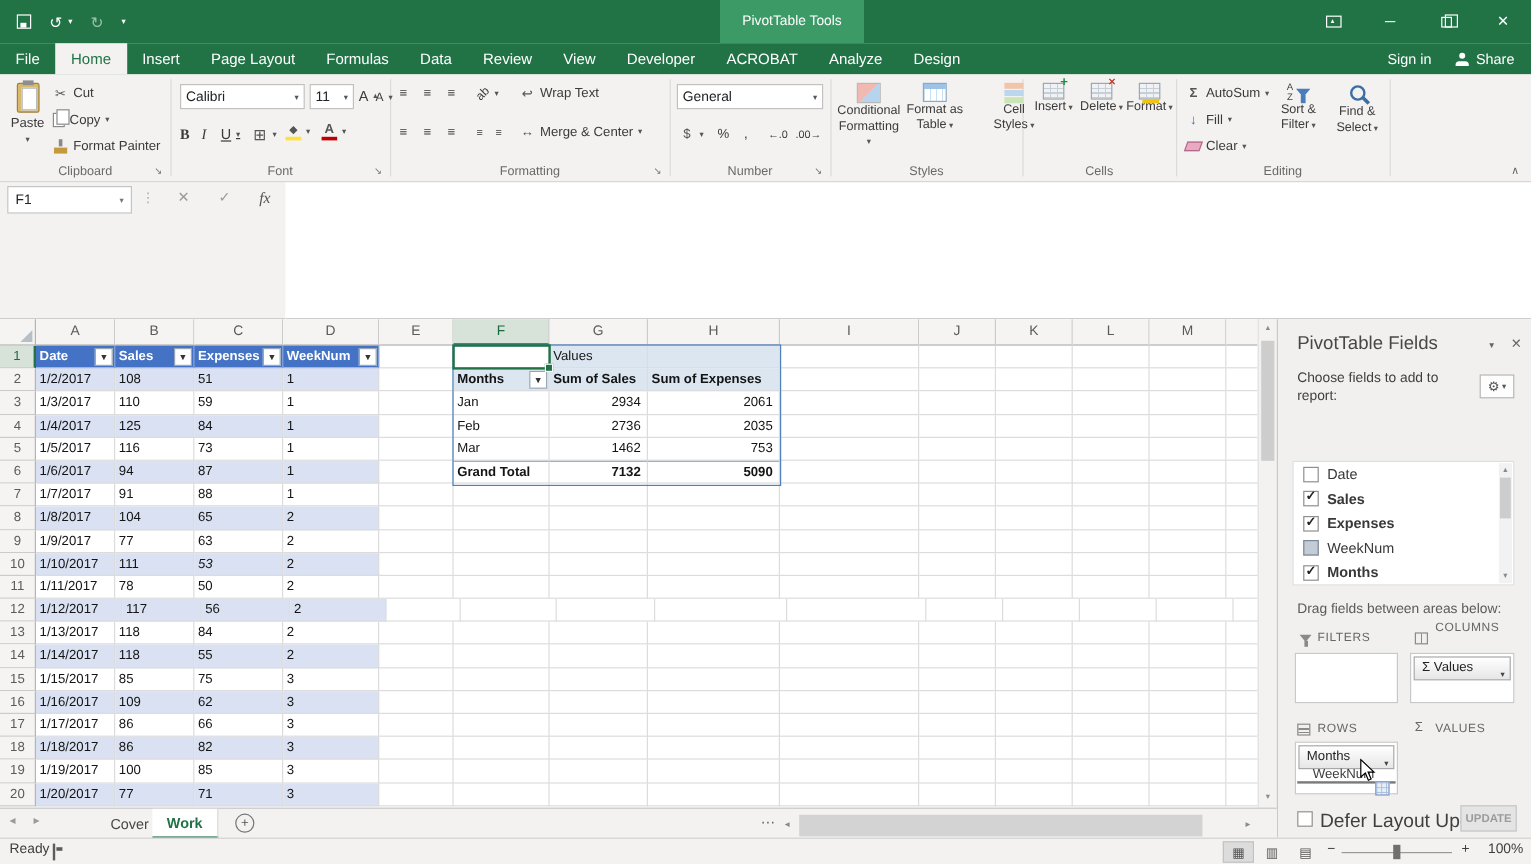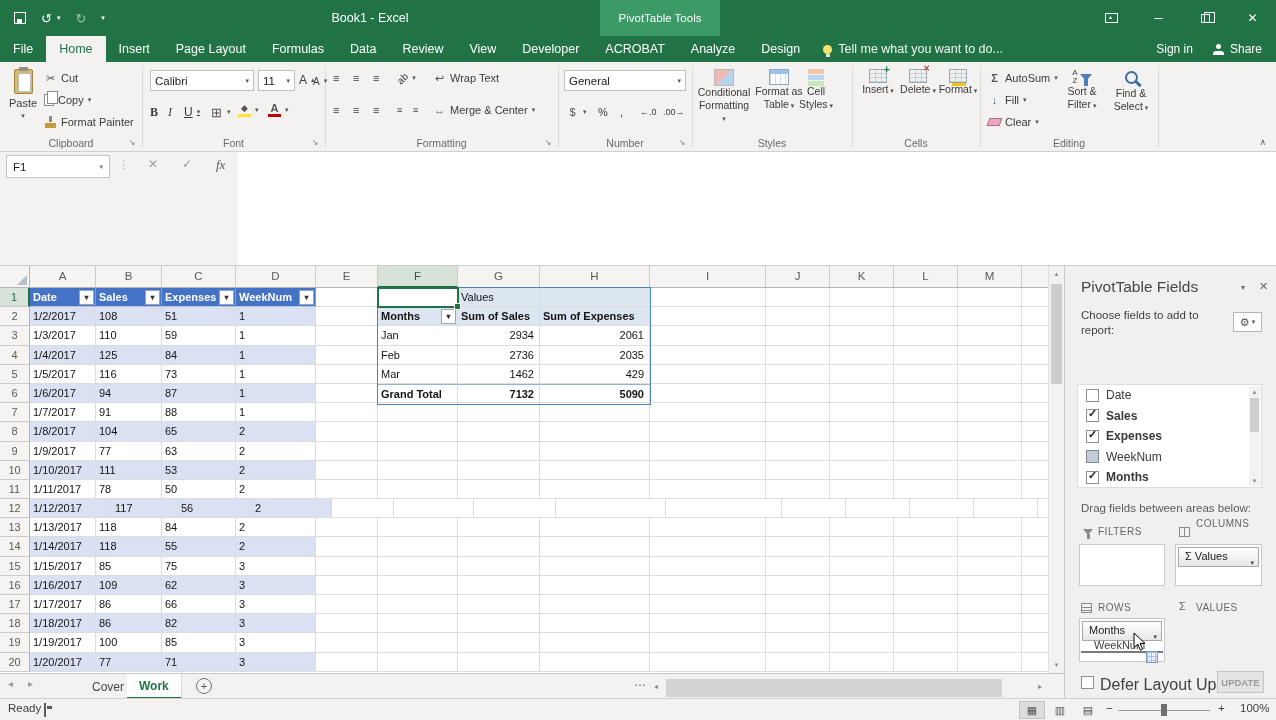--- a/index.html
+++ b/index.html
@@ -179,21 +179,20 @@
 <div class="screen">
 
   <div class="titlebar">
     <div class="qat">
       <span class="ic-save"></span>
       <span>↺</span>
         <span class="qcar">▾</span>
       <span class="dim">↻</span>
       <span class="qcar" style="margin-left:0">▾</span>
     </div>
-    <div class="win-title">Book1 - Excel</div>
     <div class="ctx-tools">PivotTable Tools</div>
     <div class="win-controls">
       <span class="wbtn">
           <span class="ic-ribopt"></span>
         </span>
       <span class="wbtn">─</span>
       <span class="wbtn">
           <span class="ic-restore"></span>
         </span>
       <span class="wbtn">✕</span>
@@ -206,24 +205,20 @@
       <div class="rtab">Insert</div>
       <div class="rtab">Page Layout</div>
       <div class="rtab">Formulas</div>
       <div class="rtab">Data</div>
       <div class="rtab">Review</div>
       <div class="rtab">View</div>
       <div class="rtab">Developer</div>
       <div class="rtab">ACROBAT</div>
       <div class="rtab ctx">Analyze</div>
       <div class="rtab ctx">Design</div>
-      <div class="tellme">
-        <span class="ic-bulb"></span>
-        <span>Tell me what you want to do...</span>
-      </div>
     </div>
   <div class="tabrow" style="background:transparent;pointer-events:none;left:auto"></div>
   <div class="tabright">
     <span>Sign in</span>
     <span style="display:flex;align-items:center;gap:6px">
         <span class="ic-person"></span>
         <span>Share</span>
       </span>
   </div>
 
@@ -338,21 +333,21 @@
     <div class="tallbtn" style="left:698px;width:52px">
       <span class="ic-cf"></span>
       <span class="tl">Conditional</span>
         <span class="tl drop">Formatting</span>
     </div>
     <div class="tallbtn" style="left:754px;width:50px">
       <span class="ic-ft"></span>
       <span class="tl">Format as</span>
         <span class="tl drop">Table</span>
     </div>
-    <div class="tallbtn" style="left:795px;width:42px">
+    <div class="tallbtn" style="left:824px;width:42px">
       <span class="ic-cs"></span>
       <span class="tl">Cell</span>
         <span class="tl drop">Styles</span>
     </div>
     <div class="glabel" style="left:692px;width:160px">Styles</div>
 
     <div class="tallbtn" style="left:858px;width:40px">
       <span class="ic-grid ins"></span>
       <span class="tl drop">Insert</span>
     </div>
@@ -499,21 +494,21 @@
         </div>
         <div class="grow">
           <div class="rn">5</div>
           <div class="cell" style="width: 66px;">1/5/2017</div>
           <div class="cell" style="width: 66px;">116</div>
           <div class="cell" style="width: 74px;">73</div>
           <div class="cell" style="width: 80px;">1</div>
           <div class="cell" style="width: 62px;"></div>
           <div class="cell" style="width: 80px;">Mar</div>
           <div class="cell num" style="width: 82px;">1462</div>
-          <div class="cell num" style="width: 110px;">429</div>
+          <div class="cell num" style="width: 110px;">753</div>
           <div class="cell" style="width: 116px;"></div>
           <div class="cell" style="width: 64px;"></div>
           <div class="cell" style="width: 64px;"></div>
           <div class="cell" style="width: 64px;"></div>
           <div class="cell" style="width: 64px;"></div>
           <div class="cell fill"></div>
         </div>
         <div class="grow">
           <div class="rn">6</div>
           <div class="cell band" style="width: 66px;">1/6/2017</div>
@@ -579,21 +574,21 @@
           <div class="cell" style="width: 64px;"></div>
           <div class="cell" style="width: 64px;"></div>
           <div class="cell" style="width: 64px;"></div>
           <div class="cell" style="width: 64px;"></div>
           <div class="cell fill"></div>
         </div>
         <div class="grow">
           <div class="rn">10</div>
           <div class="cell band" style="width: 66px;">1/10/2017</div>
           <div class="cell band" style="width: 66px;">111</div>
-          <div class="cell band" style="width: 74px;">53</div>
+          <div class="cell band" style="width: 74px; font-style: italic;">53</div>
           <div class="cell band" style="width: 80px;">2</div>
           <div class="cell" style="width: 62px;"></div>
           <div class="cell" style="width: 80px;"></div>
           <div class="cell" style="width: 82px;"></div>
           <div class="cell" style="width: 110px;"></div>
           <div class="cell" style="width: 116px;"></div>
           <div class="cell" style="width: 64px;"></div>
           <div class="cell" style="width: 64px;"></div>
           <div class="cell" style="width: 64px;"></div>
           <div class="cell" style="width: 64px;"></div>
@@ -611,21 +606,21 @@
           <div class="cell" style="width: 110px;"></div>
           <div class="cell" style="width: 116px;"></div>
           <div class="cell" style="width: 64px;"></div>
           <div class="cell" style="width: 64px;"></div>
           <div class="cell" style="width: 64px;"></div>
           <div class="cell" style="width: 64px;"></div>
           <div class="cell fill"></div>
         </div>
         <div class="grow">
           <div class="rn">12</div>
-          <div class="cell band" style="width: 82px;">1/12/2017</div>
+          <div class="cell band" style="width: 72px;">1/12/2017</div>
           <div class="cell band" style="width: 66px;">117</div>
           <div class="cell band" style="width: 74px;">56</div>
           <div class="cell band" style="width: 80px;">2</div>
           <div class="cell" style="width: 62px;"></div>
           <div class="cell" style="width: 80px;"></div>
           <div class="cell" style="width: 82px;"></div>
           <div class="cell" style="width: 110px;"></div>
           <div class="cell" style="width: 116px;"></div>
           <div class="cell" style="width: 64px;"></div>
           <div class="cell" style="width: 64px;"></div>

